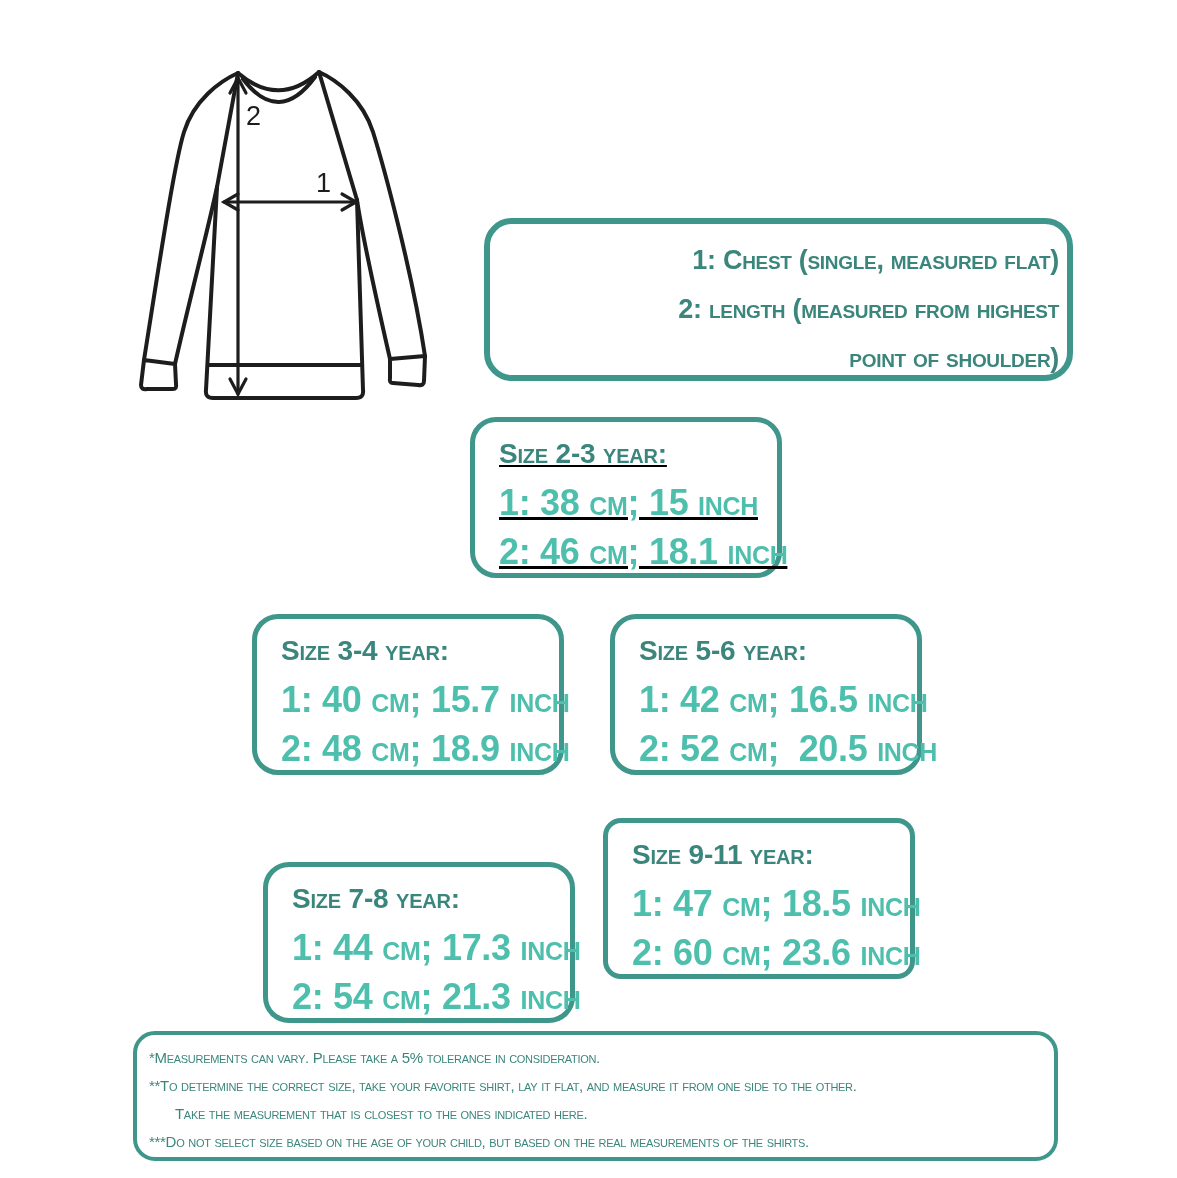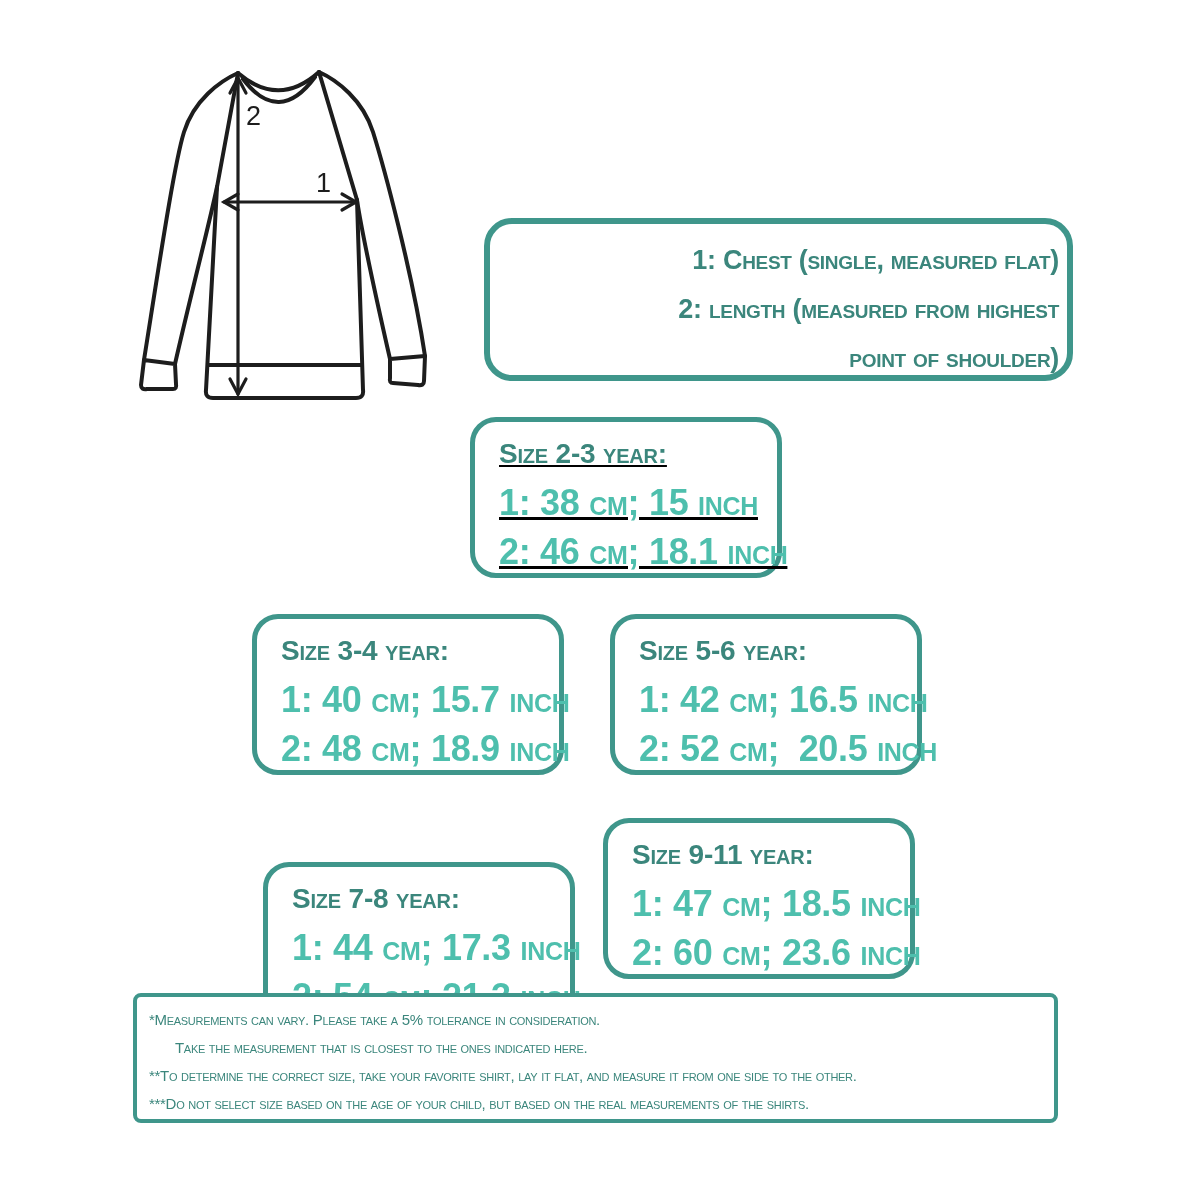--- a/index.html
+++ b/index.html
@@ -62,25 +62,25 @@
     font-variant:small-caps;
     letter-spacing:-0.3px;
     color:var(--light_text);
     line-height:49px;
     white-space:pre;
   }
   .pos-b23{left:470px;top:417px;text-decoration:underline;}
   .pos-b34{left:252px;top:614px;}
   .pos-b56{left:590px;top:614px;margin-left:20px;}
   .pos-b78{left:263px;top:818px;margin-top:44px;}
-  .pos-b911{left:603px;top:818px;}
+  .pos-b911{left:603px;top:818px;border-radius:18px;}
   
   .foot-box{
-    left:133px;top:993px;width:925px;height:130px;
-    border-width:4px;border-radius:8px;
+    left:133px;top:1031px;width:925px;height:130px;
+    border-width:4px;border-radius:22px;
     padding:9px 6px 0 12px;
   }
   .foot-line{
     font-size:15px;font-weight:normal;
     font-variant:small-caps;
     letter-spacing:-0.3px;
     color:var(--dark_text);
     line-height:28px;
     white-space:pre;
   }
@@ -158,18 +158,18 @@
   </div>
 
   <div class="rbox size-box pos-b911">
     <div class="size-title">Size 9-11 year:</div>
     <div class="size-line">1: 47 cm; 18.5 inch</div>
     <div class="size-line">2: 60 cm; 23.6 inch</div>
   </div>
 
   <div class="rbox foot-box">
     <div class="foot-line">*Measurements can vary. Please take a 5% tolerance in consideration.</div>
+    <div class="foot-line">**To determine the correct size, take your favorite shirt, lay it flat, and measure it from one side to the other.</div>
     <div class="foot-line indent">Take the measurement that is closest to the ones indicated here.</div>
-    <div class="foot-line">**To determine the correct size, take your favorite shirt, lay it flat, and measure it from one side to the other.</div>
     <div class="foot-line">***Do not select size based on the age of your child, but based on the real measurements of the shirts.</div>
   </div>
 
 </div>
 
 </body></html>

